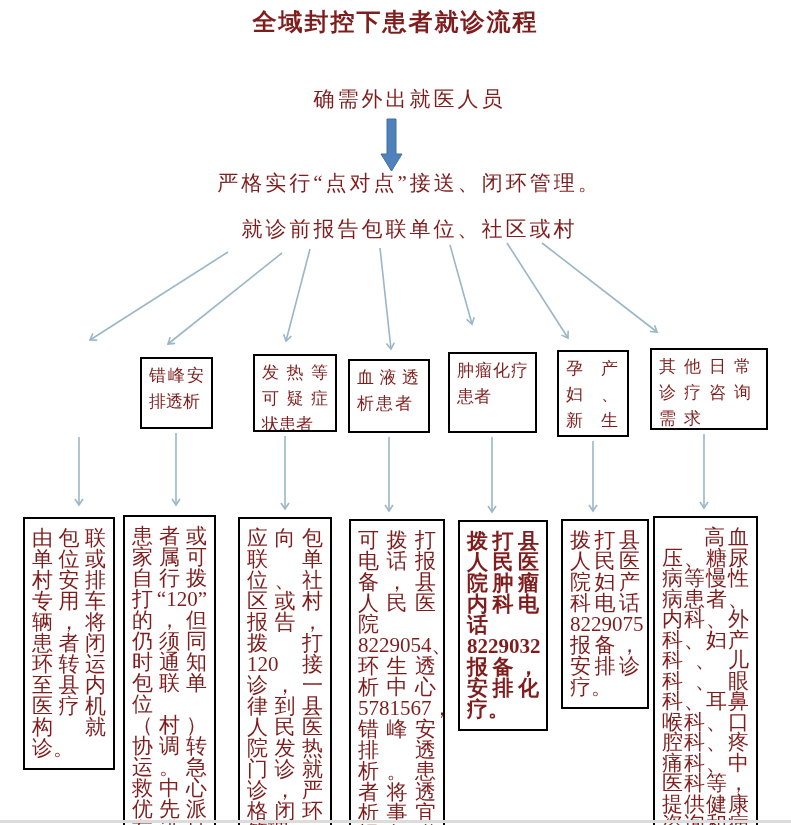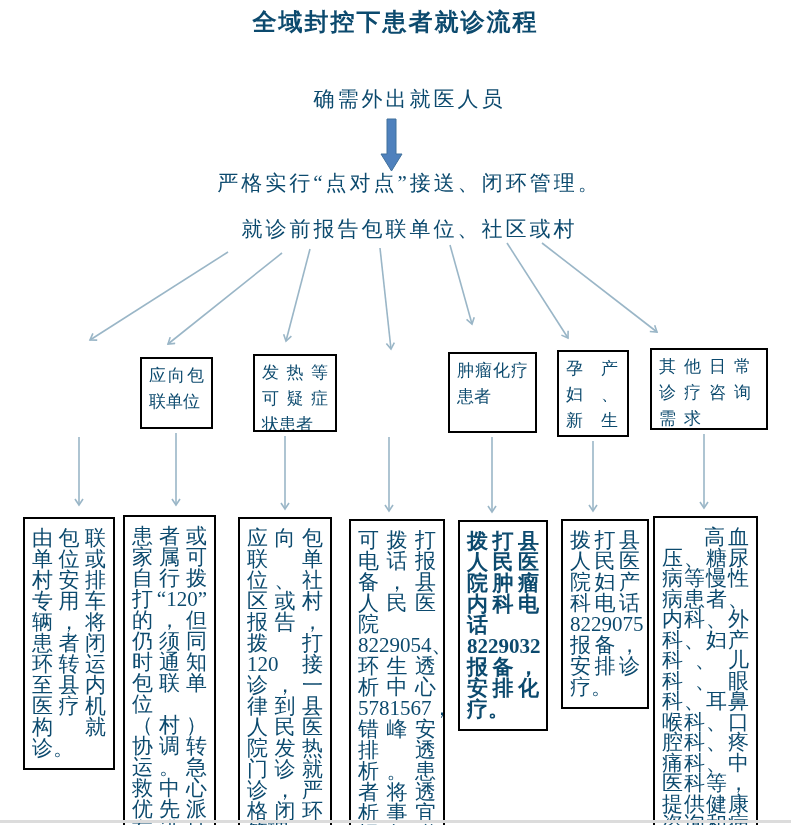--- a/index.html
+++ b/index.html
@@ -1,19 +1,19 @@
 <!DOCTYPE html>
 <html lang="zh"><head>
 <meta charset="utf-8">
 <style>
   html,body { margin:0; padding:0; background:#ffffff; }
   .page {
     position:relative; width:791px; height:825px; background:#ffffff;
     font-family:"Liberation Serif","DejaVu Serif",serif;
-    color:#0c4a6e; overflow:hidden;
+    color:#7f1d1d; overflow:hidden;
   }
   .title {
     position:absolute; top:6px; left:0; width:100%;
     text-align:center; font-size:24px; font-weight:bold; letter-spacing:2px;
   }
   .flow-text {
     position:absolute; left:14px; width:100%;
     text-align:center; font-size:21px; letter-spacing:3px;
   }
   .flow-start  { top:85px;  }
@@ -77,22 +77,23 @@
 
     <line x1="79" y1="437" x2="79" y2="505" stroke="#9ab6c7" stroke-width="1.6" marker-end="url(#vhead)"></line>
     <line x1="176" y1="433" x2="176" y2="505" stroke="#9ab6c7" stroke-width="1.6" marker-end="url(#vhead)"></line>
     <line x1="285" y1="436" x2="285" y2="509" stroke="#9ab6c7" stroke-width="1.6" marker-end="url(#vhead)"></line>
     <line x1="389" y1="437" x2="389" y2="511" stroke="#9ab6c7" stroke-width="1.6" marker-end="url(#vhead)"></line>
     <line x1="492" y1="437" x2="492" y2="512" stroke="#9ab6c7" stroke-width="1.6" marker-end="url(#vhead)"></line>
     <line x1="593" y1="441" x2="593" y2="511" stroke="#9ab6c7" stroke-width="1.6" marker-end="url(#vhead)"></line>
     <line x1="704" y1="434" x2="704" y2="508" stroke="#9ab6c7" stroke-width="1.6" marker-end="url(#vhead)"></line>
   </svg>
 
-  <div class="cat c2">应向包联单位</div>
+  <div class="cat c2">错峰安排透析</div>
   <div class="cat c3">发热等可疑症状患者</div>
+  <div class="cat c4">血液透析患者</div>
   <div class="cat c5">肿瘤化疗患者</div>
   <div class="cat c6">孕产妇、新生儿</div>
   <div class="cat c7">其他日常诊疗咨询需求</div>
 
   <div class="det d1">由包联单位或村安排专用车辆，将患者闭环转运至县内医疗机构就诊。</div>
   <div class="det d2">患者或家属可自行拨打“120”的，但仍须同时通知包联单位（村）协调转运。急救中心优先派车满足急危重症患者的就医需求。</div>
   <div class="det d3">应向包联单位、社区或村报告，拨打 120 接诊，一律到县人民医院发热门诊就诊，严格闭环管理。</div>
   <div class="det d4">可拨打电话报备，县人民医院8229054、环生透析中心5781567，错峰安排透析。患者将透析事宜报包联单位，相应时段该患者到预约医院进行透析。</div>
   <div class="det d5">拨打县人民医院肿瘤内科电话8229032报备，安排化疗。</div>
   <div class="det d6">拨打县人民医院妇产科电话8229075报备，安排诊疗。</div>

